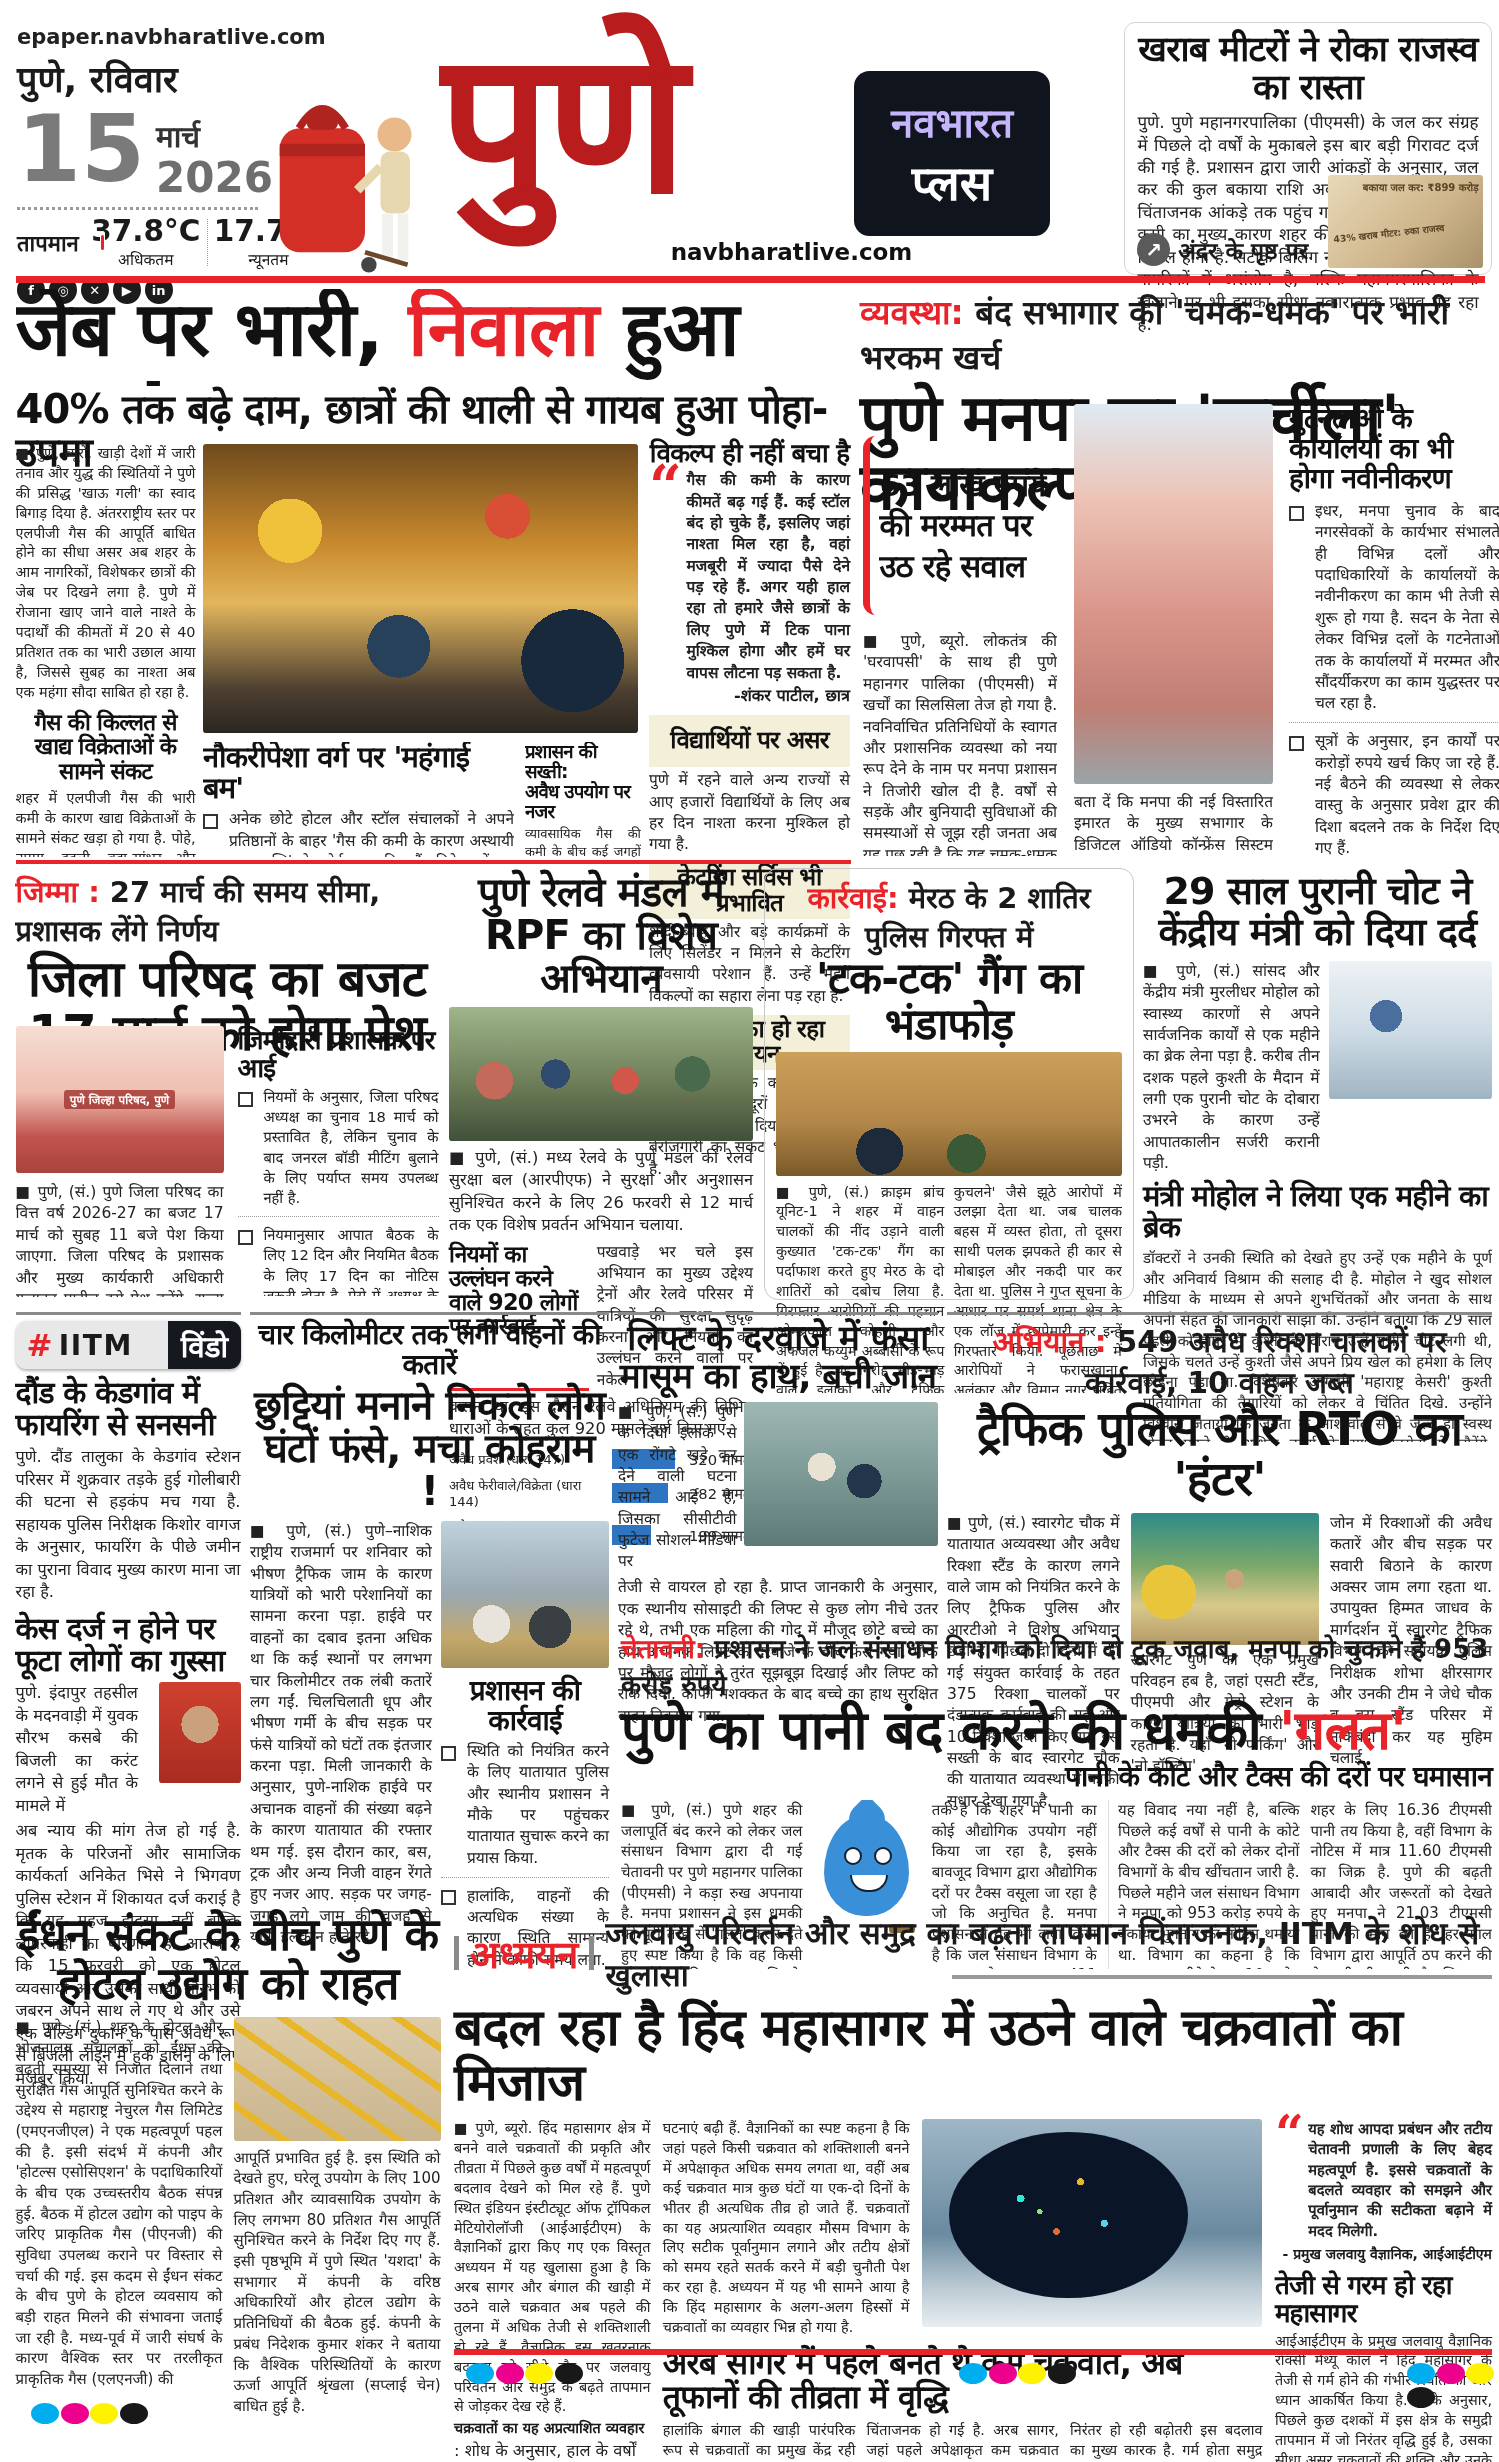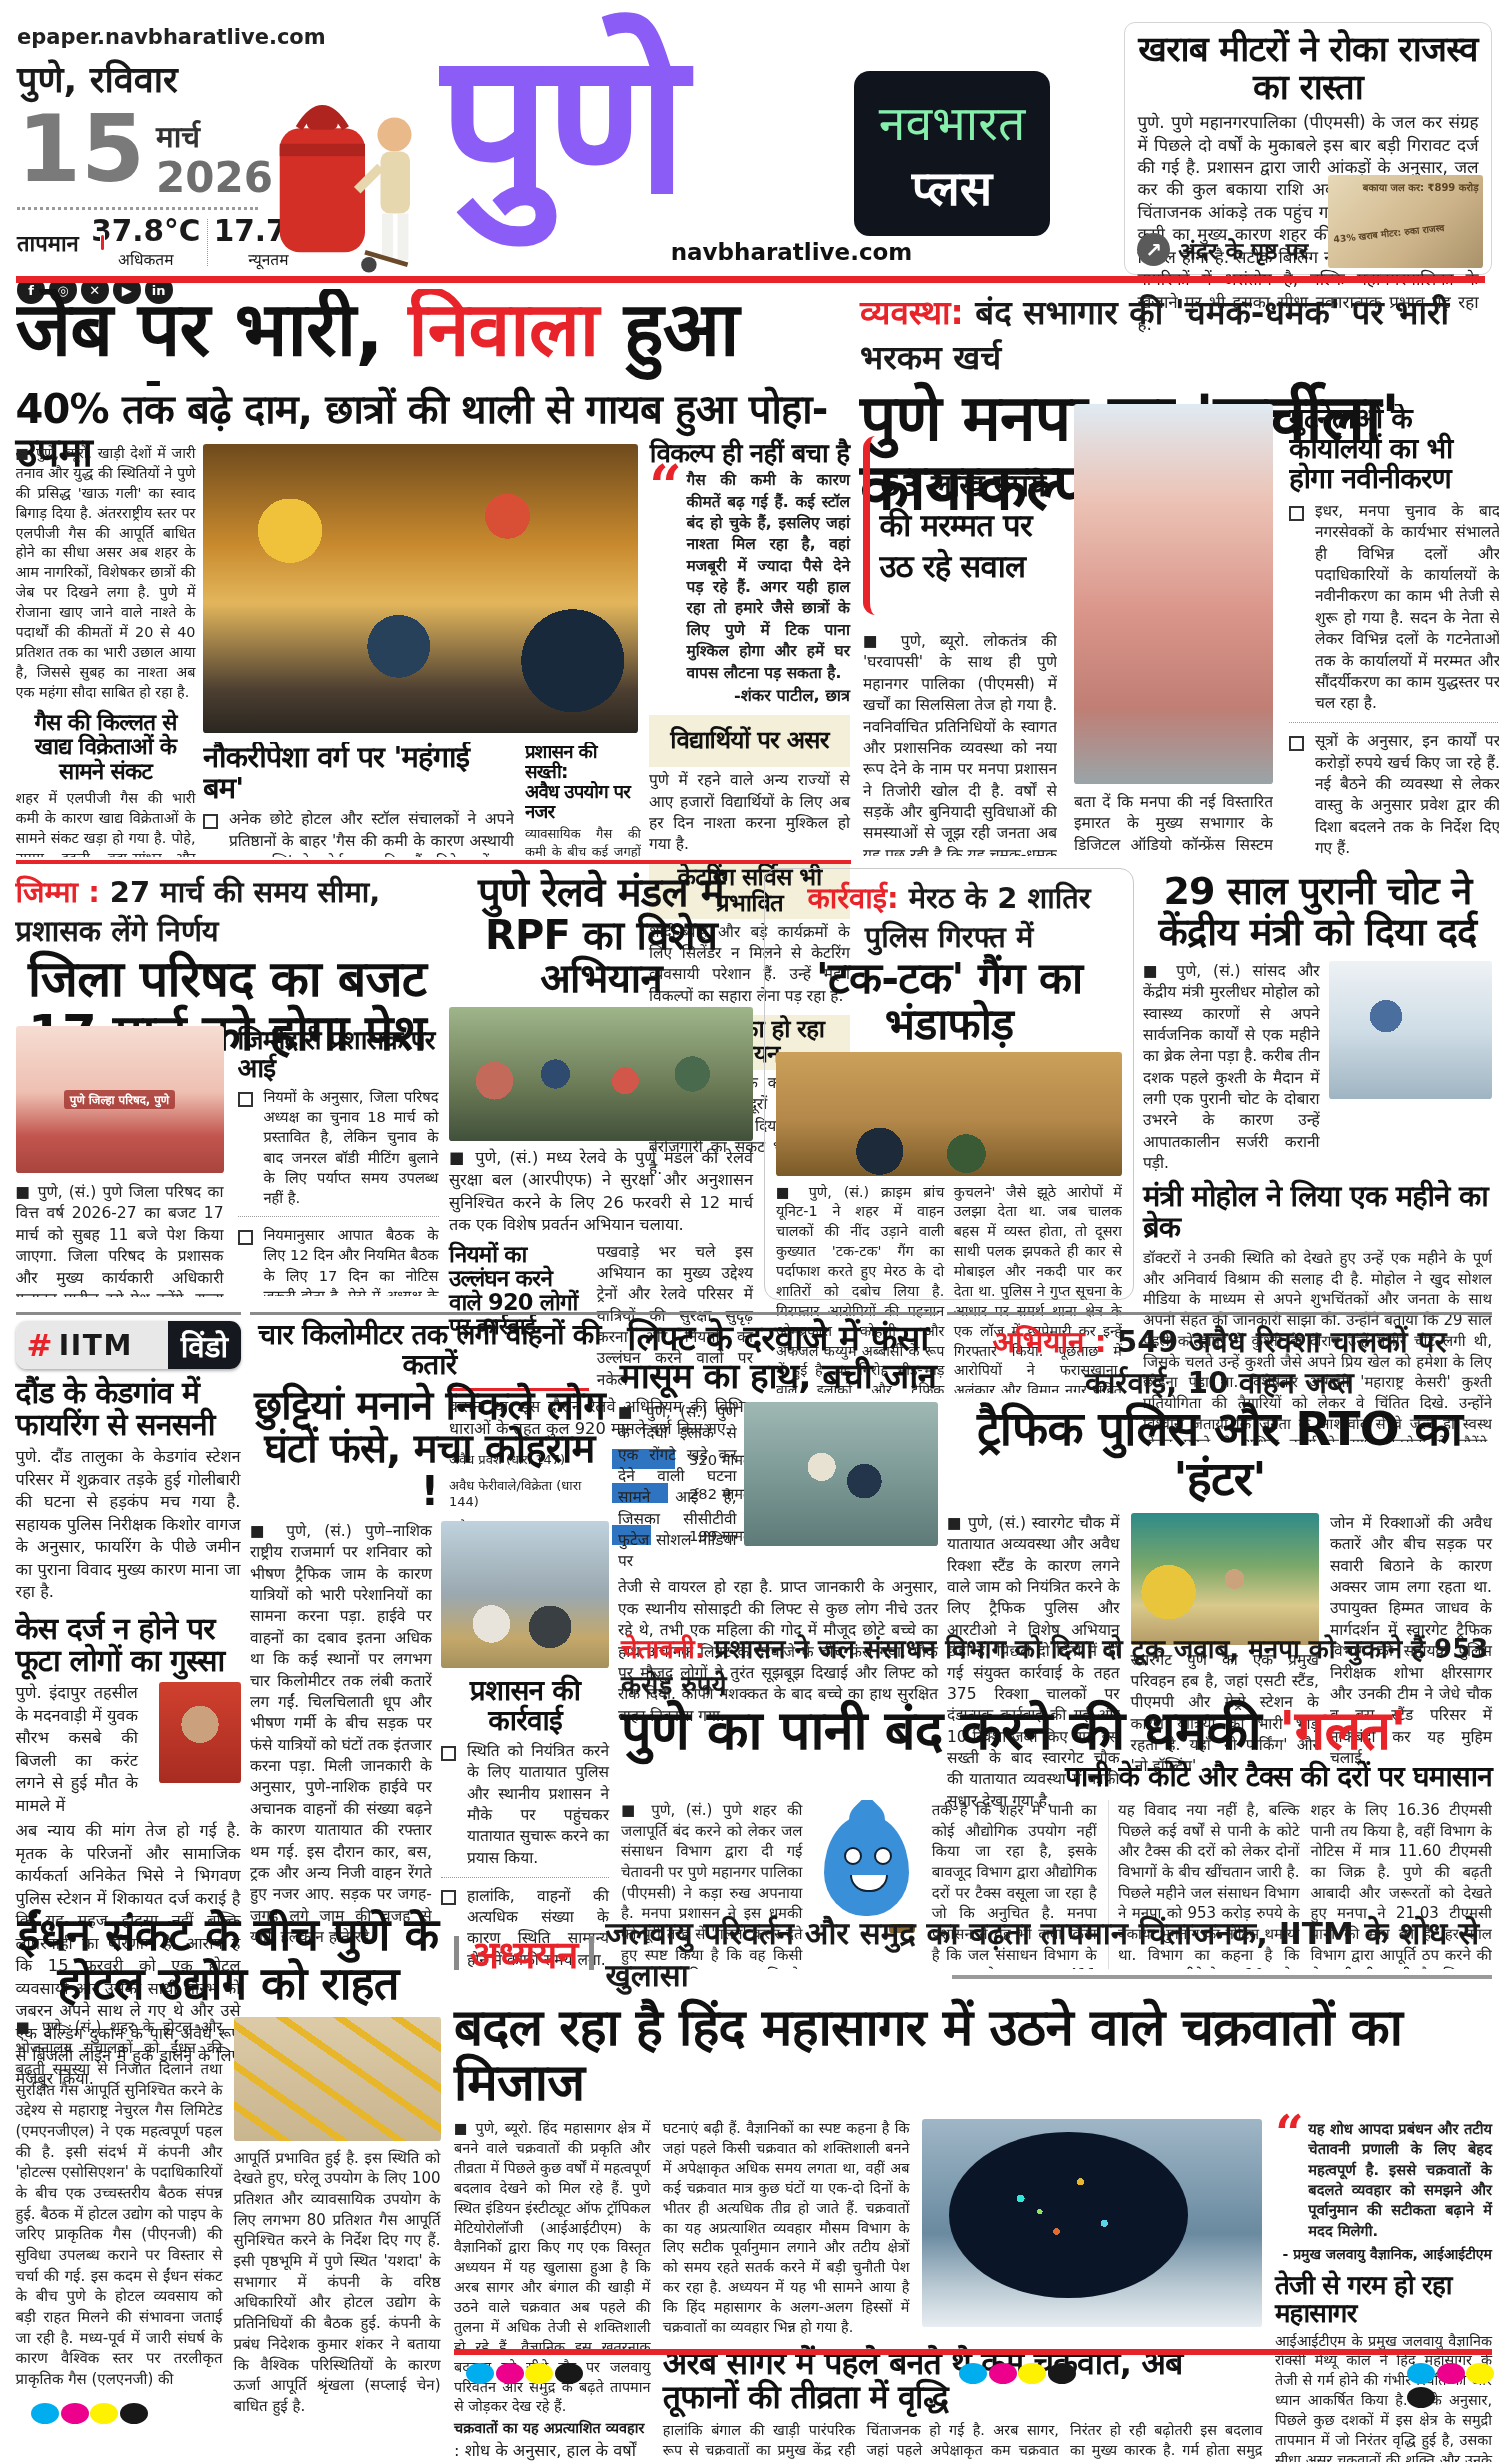--- a/index.html
+++ b/index.html
@@ -74,25 +74,25 @@
       <rect x="150" y="100" width="38" height="80" rx="12" fill="#e7d7ae"></rect>
       <rect x="152" y="180" width="14" height="60" fill="#f1f1ee"></rect>
       <rect x="172" y="180" width="14" height="60" fill="#f1f1ee"></rect>
       <path d="M150 120 L120 150" stroke="#e7d7ae" stroke-width="12"></path>
       <path d="M130 230 L185 246" stroke="#6b4a2a" stroke-width="6"></path>
       <circle cx="135" cy="246" r="10" fill="#444"></circle>
     </svg>
   </div>
 
   <div class="abs" style="left:439px;top:11px;width:411px;height:256px;overflow:hidden;" data-name="masthead-city-wrap">
-    <div data-name="masthead-city" style="font-size:196px;font-weight:800;color:#8b5cf6;line-height:1.15;letter-spacing:-4.7px;">पुणे</div>
+    <div data-name="masthead-city" style="font-size:196px;font-weight:800;color:#b91c1c;line-height:1.15;letter-spacing:-4.7px;">पुणे</div>
   </div>
   <div class="abs" style="left:854px;top:71px;width:196px;height:165px;background:#10141c;border-radius:15.5px;
        display:flex;flex-direction:column;align-items:center;justify-content:center;" data-name="masthead-box">
-    <div data-name="masthead-line1" style="color:#86efac;font-size:48px;font-weight:400;">नवभारत</div>
+    <div data-name="masthead-line1" style="color:#c4b5fd;font-size:40px;font-weight:700;">नवभारत</div>
     <div data-name="masthead-line2" style="color:#fff;font-size:48px;font-weight:800;">प्लस</div>
   </div>
   <div class="abs" style="left:543px;top:239px;width:497px;text-align:center;" data-name="masthead-site">navbharatlive.com</div>
   <style>[data-name="masthead-site"]{font-size:23px;font-weight:700;color:#111;}</style>
 
   <div class="abs" style="left:1124px;top:22px;width:368px;height:253px;border:1.6px solid #d5d5d5;border-radius:11px;padding:7.8px 12.4px;box-sizing:border-box;" data-name="meter-article">
     <div class="hd" data-name="meter-headline" style="font-size:35px;text-align:center;">खराब मीटरों ने रोका राजस्व का रास्ता</div>
     <div class="b" data-name="meter-body" style="font-size:17px;margin-top:4.7px;line-height:1.32;">पुणे. पुणे महानगरपालिका (पीएमसी) के जल कर संग्रह में पिछले दो वर्षों के मुकाबले इस बार बड़ी गिरावट दर्ज की गई है. प्रशासन द्वारा जारी आंकड़ों के अनुसार, जल कर की कुल बकाया राशि अब 899 करोड़ रुपये के चिंताजनक आंकड़े तक पहुंच गई है. राजस्व में आई इस कमी का मुख्य कारण शहर की जल मापन प्रणाली का विफल होना है. सटीक बिलिंग न होने के कारण न केवल नागरिकों में असंतोष है, बल्कि महानगरपालिका के खजाने पर भी इसका सीधा नकारात्मक प्रभाव पड़ रहा है.</div>
     <div class="abs photo" style="right:7.8px;bottom:6.2px;width:155px;height:93px;background:linear-gradient(135deg,#e8d9b8,#cdb489 60%,#a9916a);padding:4.7px;box-sizing:border-box;" data-name="meter-cartoon">
       <div data-name="meter-cartoon-caption1" style="font-size:10px;font-weight:700;color:#5a4326;text-align:right;">बकाया जल कर: ₹899 करोड़</div>

